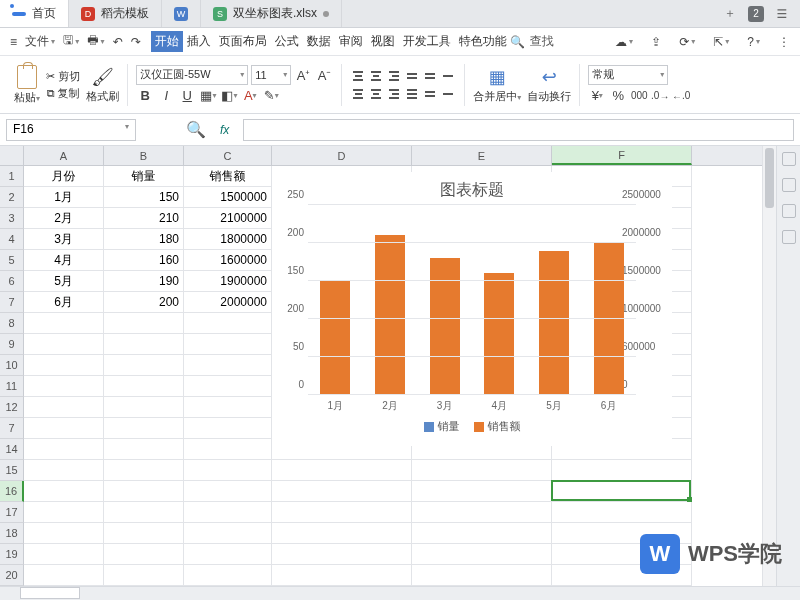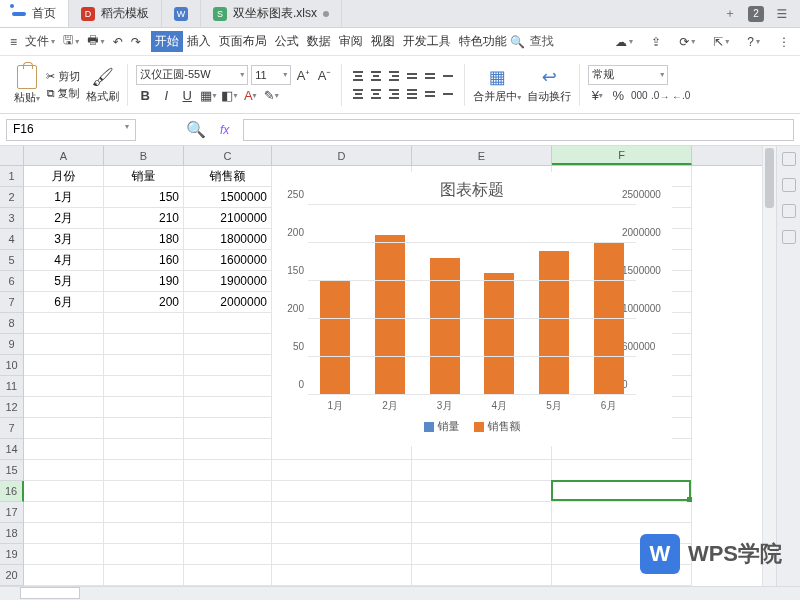--- a/index.html
+++ b/index.html
@@ -43,21 +43,21 @@
 .smbtn { display: flex; align-items: center; gap: 3px; cursor: pointer; font-size: 11px; }
 .fontsel { width: 112px; height: 20px; border: 1px solid #c8cbd0; font-size: 11px; padding: 1px 3px; background:#fff; display:flex; align-items:center; justify-content:space-between;}
 .sizesel { width: 40px; height: 20px; border: 1px solid #c8cbd0; font-size: 11px; padding: 1px 3px; background:#fff; display:flex; align-items:center; justify-content:space-between;}
 .fmt { width: 18px; height: 18px; display: flex; align-items: center; justify-content: center; cursor:pointer; font-size: 13px; color:#444;}
 .alignbox { display: grid; grid-template-columns: repeat(6, 16px); grid-template-rows: repeat(2, 16px); gap: 2px; }
 .ab { width:16px; height:16px; display:flex; flex-direction:column; gap:2px; justify-content:center; align-items:center; cursor:pointer;}
 .ab span { display:block; height:2px; background:#555; }
 .panel-row { height: 32px; background: #fff; border-bottom: 1px solid #d9dce1; display: flex; align-items: center; padding: 0 6px; }
 .namebox { width: 130px; height: 22px; border: 1px solid #c8cbd0; font-size: 12px; padding: 2px 6px; display:flex; align-items:flex-start; justify-content:space-between; }
 .fxarea { flex: 1; height: 22px; border: 1px solid #c8cbd0; margin-left: 6px; display:flex; align-items:center; padding: 0 4px;}
-.fxicon { margin: 0 8px 0 14px; font-style: italic; color:#8b5cf6; font-size:12px;}
+.fxicon { margin: 0 8px 0 14px; font-style: italic; color:#0f766e; font-size:12px;}
 
 
 .grid { position: relative; background: #fff; height: 454px; overflow: hidden; }
 .colheads { display: flex; height: 20px; background: #e9ebef; border-bottom: 1px solid #c9ccd2; }
 .corner { width: 24px; border-right: 1px solid #c9ccd2; background:#e9ebef;}
 .ch { border-right: 1px solid #c9ccd2; font-size: 11px; color:#555; display:flex; align-items:center; justify-content:center; }
 .ch.sel { background: #d8efdb; border-bottom: 2px solid #3c9a40; }
 .rows { display: flex; }
 .rowheads { width: 24px; background: #e9ebef; }
 .rh { height: 21px; border-bottom: 1px solid #d3d5da; border-right:1px solid #c9ccd2; font-size: 11px; color:#555; display:flex; align-items:center; justify-content:center;}

